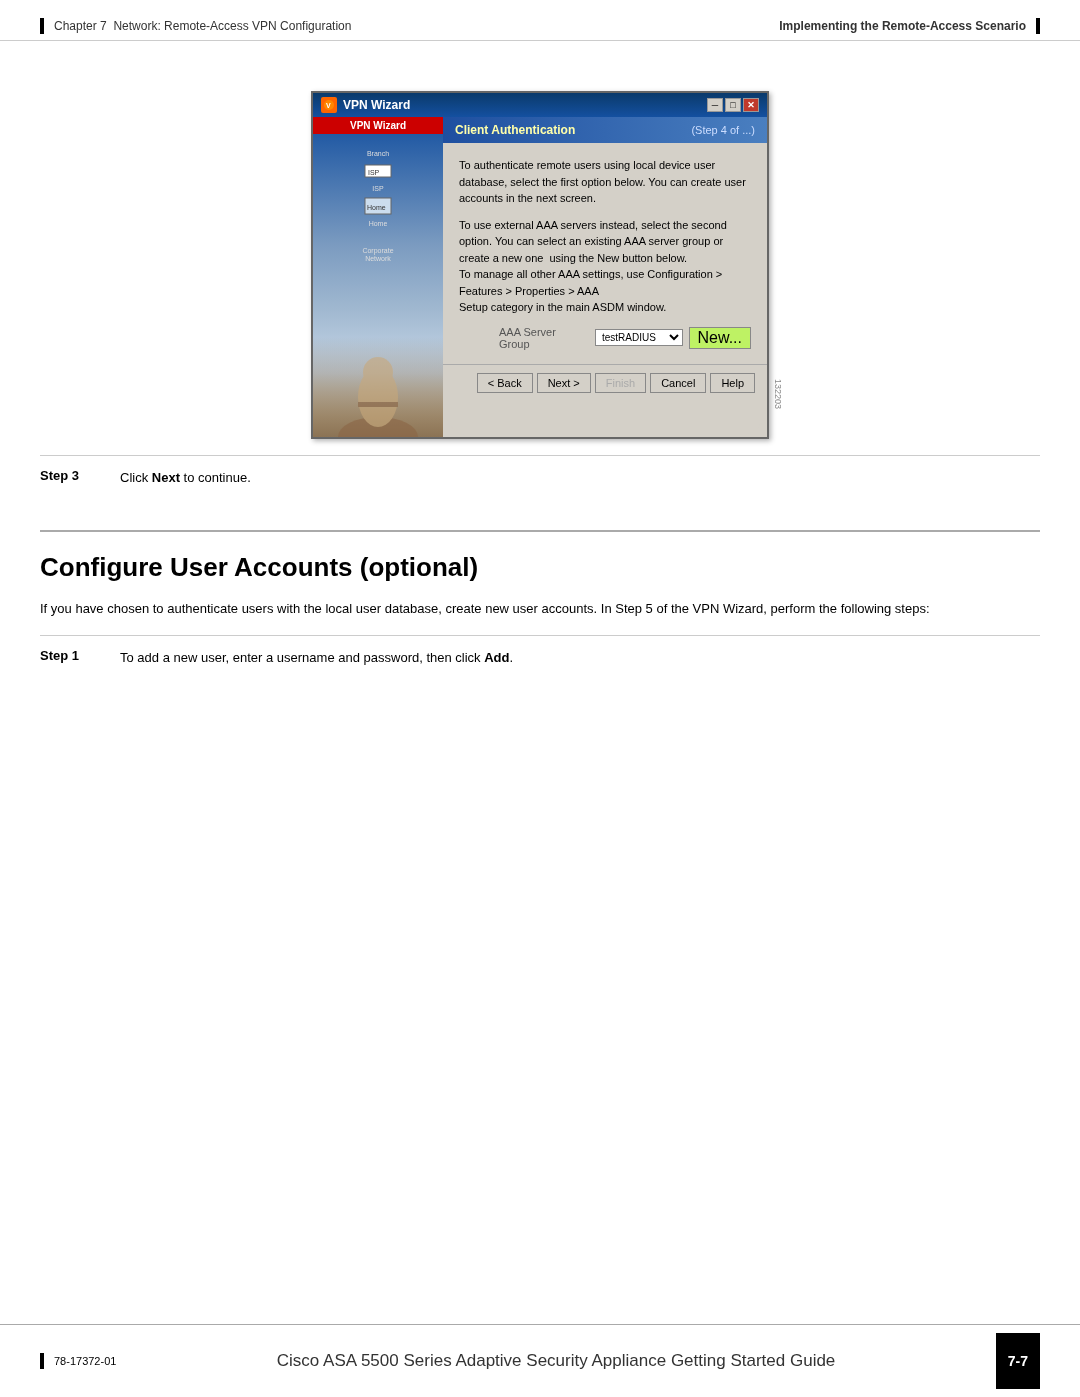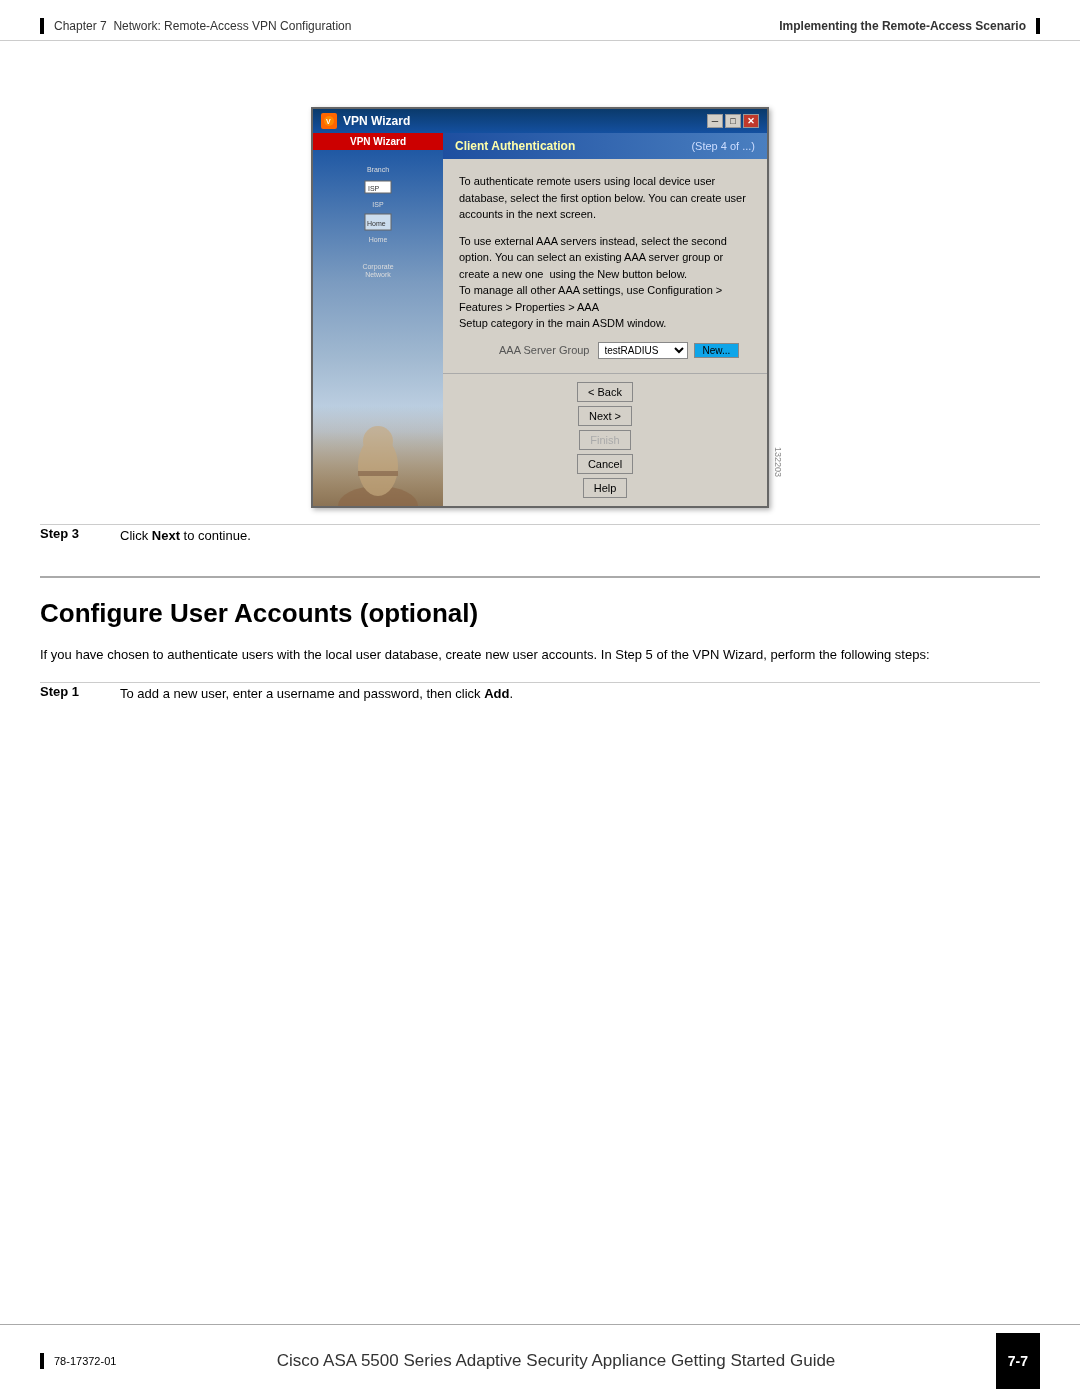--- a/index.html
+++ b/index.html
@@ -13,21 +13,21 @@
       position: relative;
     }
 
     
     .page-header {
       display: flex;
       justify-content: space-between;
       align-items: center;
       padding: 18px 40px 6px 40px;
       border-bottom: 1px solid #ccc;
-      margin-bottom: 16px;
+      margin-bottom: 0;
     }
     .page-header-left {
       display: flex;
       align-items: center;
       font-size: 12px;
       color: #333;
     }
     .page-header-left .bar {
       width: 4px;
       height: 16px;
@@ -221,54 +221,53 @@
     }
     .vpn-aaa-select {
       font-size: 10px;
       padding: 1px 2px;
       border: 1px solid #888;
       background: white;
       width: 90px;
     }
     .vpn-aaa-btn {
       margin-left: 6px;
-      font-size: 10px;
+      font-size: 16px;
       padding: 1px 8px;
-      background: #0ea5e9;
+      background: #bef264;
       border: 1px solid #888;
       cursor: pointer;
     }
 
     .vpn-bottom-bar {
       display: flex;
       justify-content: flex-end;
       align-items: center;
       padding: 8px 12px;
       border-top: 1px solid #aaa;
       background: #d4d0c8;
       gap: 4px;
-      flex-direction: column;
     }
     .vpn-nav-btn {
       font-size: 11px;
       padding: 3px 10px;
       background: #d4d0c8;
       border: 1px solid #888;
       cursor: pointer;
     }
     .vpn-nav-btn:disabled {
       color: #aaa;
     }
 
     
     .step-line {
       display: flex;
       align-items: flex-start;
       margin: 16px 0;
-      padding: 1px 0;
+      padding: 12px 0;
       border-top: 1px solid #ccc;
     }
     .step-label {
       font-weight: bold;
       min-width: 80px;
       font-size: 13px;
       color: #000;
     }
     .step-text {
       font-size: 13px;

